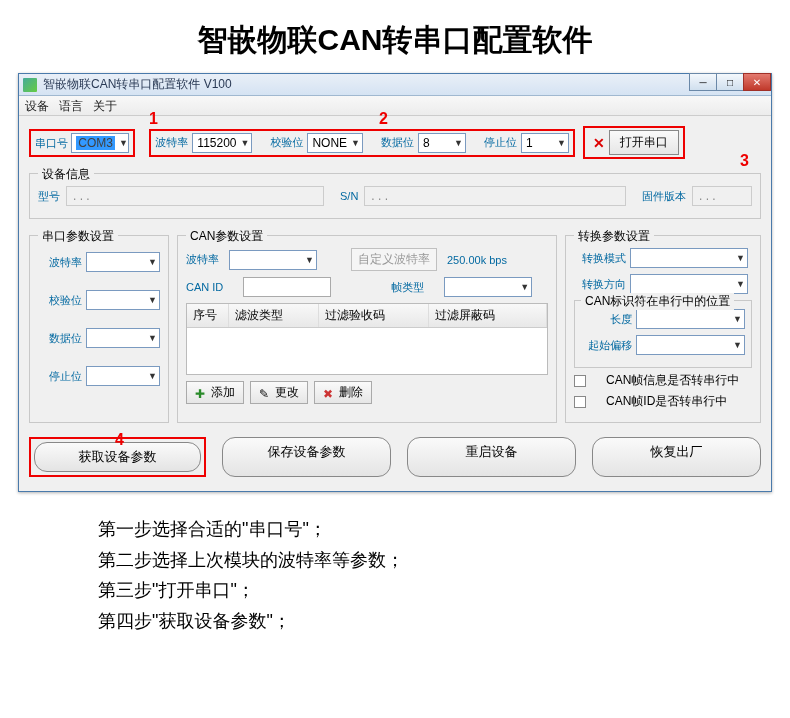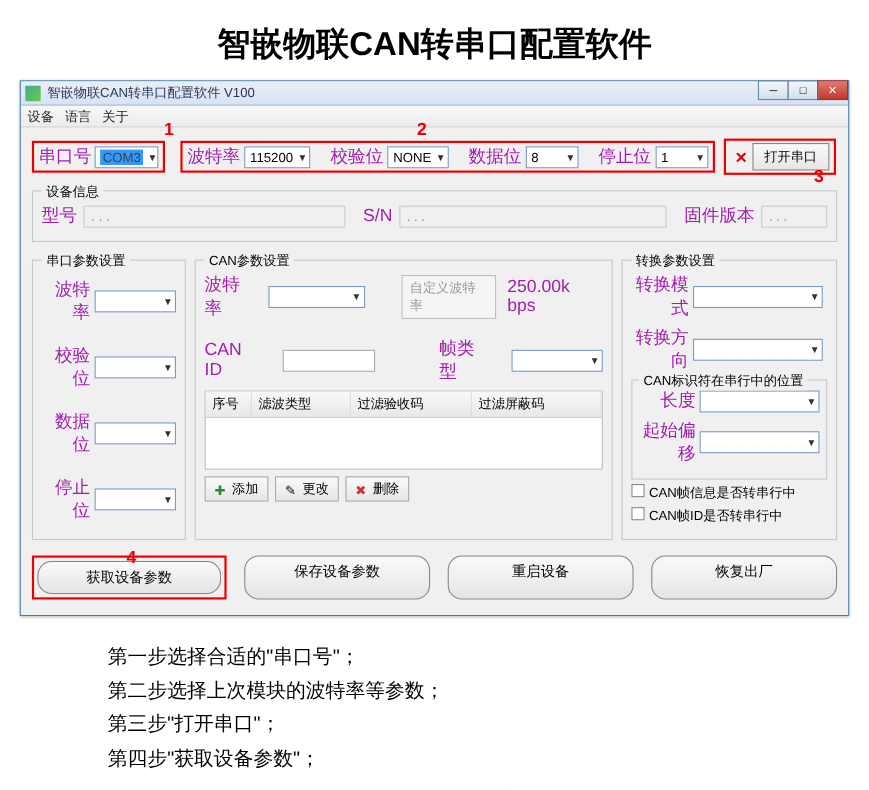--- a/index.html
+++ b/index.html
@@ -11,21 +11,21 @@
 .titlebar .title { color: #2a3a55; font-size: 12px; }
 .winbtns { position: absolute; right: 0; top: -1px; display: flex; }
 .winbtn { width: 28px; height: 18px; border: 1px solid #6a88a8; background: linear-gradient(#f4f8fc,#d0dfee); display: flex; align-items: center; justify-content: center; font-size: 10px; margin-left: -1px; cursor: pointer; }
 .winbtn.close { background: linear-gradient(#e37a6f,#c0392b); color: #fff; border-color: #a03028; }
 .menubar { background: linear-gradient(#f8f8f8,#ececec); height: 20px; display: flex; align-items: flex-end; padding: 0 6px; border-bottom: 1px solid #ccc; gap: 10px; }
 .menuitem { font-size: 12px; color: #222; cursor: pointer; }
 .client { background: #f0f0f0; padding: 6px 10px 14px; position: relative; }
 .row { display: flex; align-items: center; gap: 4px; }
 .topbar { display: flex; align-items: center; padding: 4px 0 8px; }
 .redbox { border: 2px solid #e00; padding: 2px 4px; }
-.label { font-size: 16px; color: #a21caf; }
+.label { font-size: 11px; color: #0369a1; }
 .select { display: inline-flex; align-items: center; border: 1px solid #7a9ac0; background: #fff; height: 20px; padding: 0 2px 0 4px; font-size: 12px; cursor: pointer; }
 .select .caret { margin-left: 4px; font-size: 9px; color: #333; }
 .input { border: 1px solid #aaa; background: #fff; height: 20px; padding: 0 4px; font-size: 12px; }
 .fieldset { border: 1px solid #c8c8c8; padding: 12px 8px; margin-top: 6px; position: relative; }
 .fieldset > .legend { position: absolute; top: -8px; left: 8px; background: #f0f0f0; padding: 0 4px; font-size: 12px; }
 .main { display: flex; gap: 8px; margin-top: 10px; }
 .col { display: flex; flex-direction: column; gap: 14px; }
 .coll { width: 140px; }
 .colc { flex: 1; }
 .colr { width: 196px; }
@@ -33,21 +33,21 @@
 .frow .label { width: 44px; text-align: right; }
 .select.small { width: 74px; justify-content: space-between; }
 .select.w88 { width: 88px; justify-content: space-between; }
 .table { border: 1px solid #bbb; background: #fff; margin-top: 6px; height: 72px; }
 .thead { display: flex; background: linear-gradient(#f8f8f8,#e8e8e8); border-bottom: 1px solid #ccc; }
 .th { border-right: 1px solid #ddd; padding: 3px 6px; font-size: 12px; }
 .th:nth-child(1){width:42px;} .th:nth-child(2){width:90px;} .th:nth-child(3){width:110px;} .th:nth-child(4){flex:1;}
 .btnbar { display: flex; gap: 6px; margin-top: 6px; }
 .tbtn { border: 1px solid #aaa; background: linear-gradient(#fafafa,#e6e6e6); padding: 2px 8px; display: inline-flex; align-items: center; gap: 4px; cursor: pointer; font-size: 12px; }
 .ticon { width: 12px; height: 12px; display: inline-block; }
-.checkrow { display: flex; gap: 4px; margin-top: 4px; font-size: 12px; }
+.checkrow { display: flex; align-items: center; gap: 20px; margin-top: 4px; font-size: 12px; }
 .checkbox { width: 12px; height: 12px; border: 1px solid #888; background: #fff; }
 .bottombar { display: flex; gap: 16px; margin-top: 14px; }
 .bigbtn { flex: 1; border: 1px solid #888; background: linear-gradient(#fafafa,#e4e4e4); padding: 5px 0; text-align: center; cursor: pointer; font-size: 13px; border-radius: 13px; }
 .redbox.bottom { padding: 3px; flex: 1; display: flex; }
 .redbox.bottom .bigbtn { margin: 0; flex: 1; }
 .redlabel { color: #e00; font-weight: bold; font-size: 16px; position: absolute; }
 .openport { border: 1px solid #888; background: linear-gradient(#fafafa,#e6e6e6); padding: 3px 10px; cursor: pointer; font-size: 12px; }
 .xicon { color: #d00; font-weight: bold; font-size: 14px; padding: 0 4px; }
 .devinfo { display: flex; gap: 16px; align-items: center; }
 .devinfo .seg { display: flex; align-items: center; gap: 6px; }
@@ -190,21 +190,21 @@
         <div class="grp-can-top">
           <span class="label">波特率</span>
           <span class="select w88">
               <span></span>
               <span class="caret">▼</span>
             </span>
           <span style="width:14px;"></span>
           <span class="custombaud">自定义波特率</span>
           <span class="label">250.00k bps</span>
         </div>
-        <div class="grp-can-top" style="margin-top:16px;gap:20px;">
+        <div class="grp-can-top" style="margin-top:6px;gap:20px;">
           <span class="label">CAN ID</span>
           <span class="input" style="width:88px;"></span>
           <span style="width:20px;"></span>
           <span class="label">帧类型</span>
           <span class="select w88">
               <span></span>
               <span class="caret">▼</span>
             </span>
         </div>
         <div class="table">

